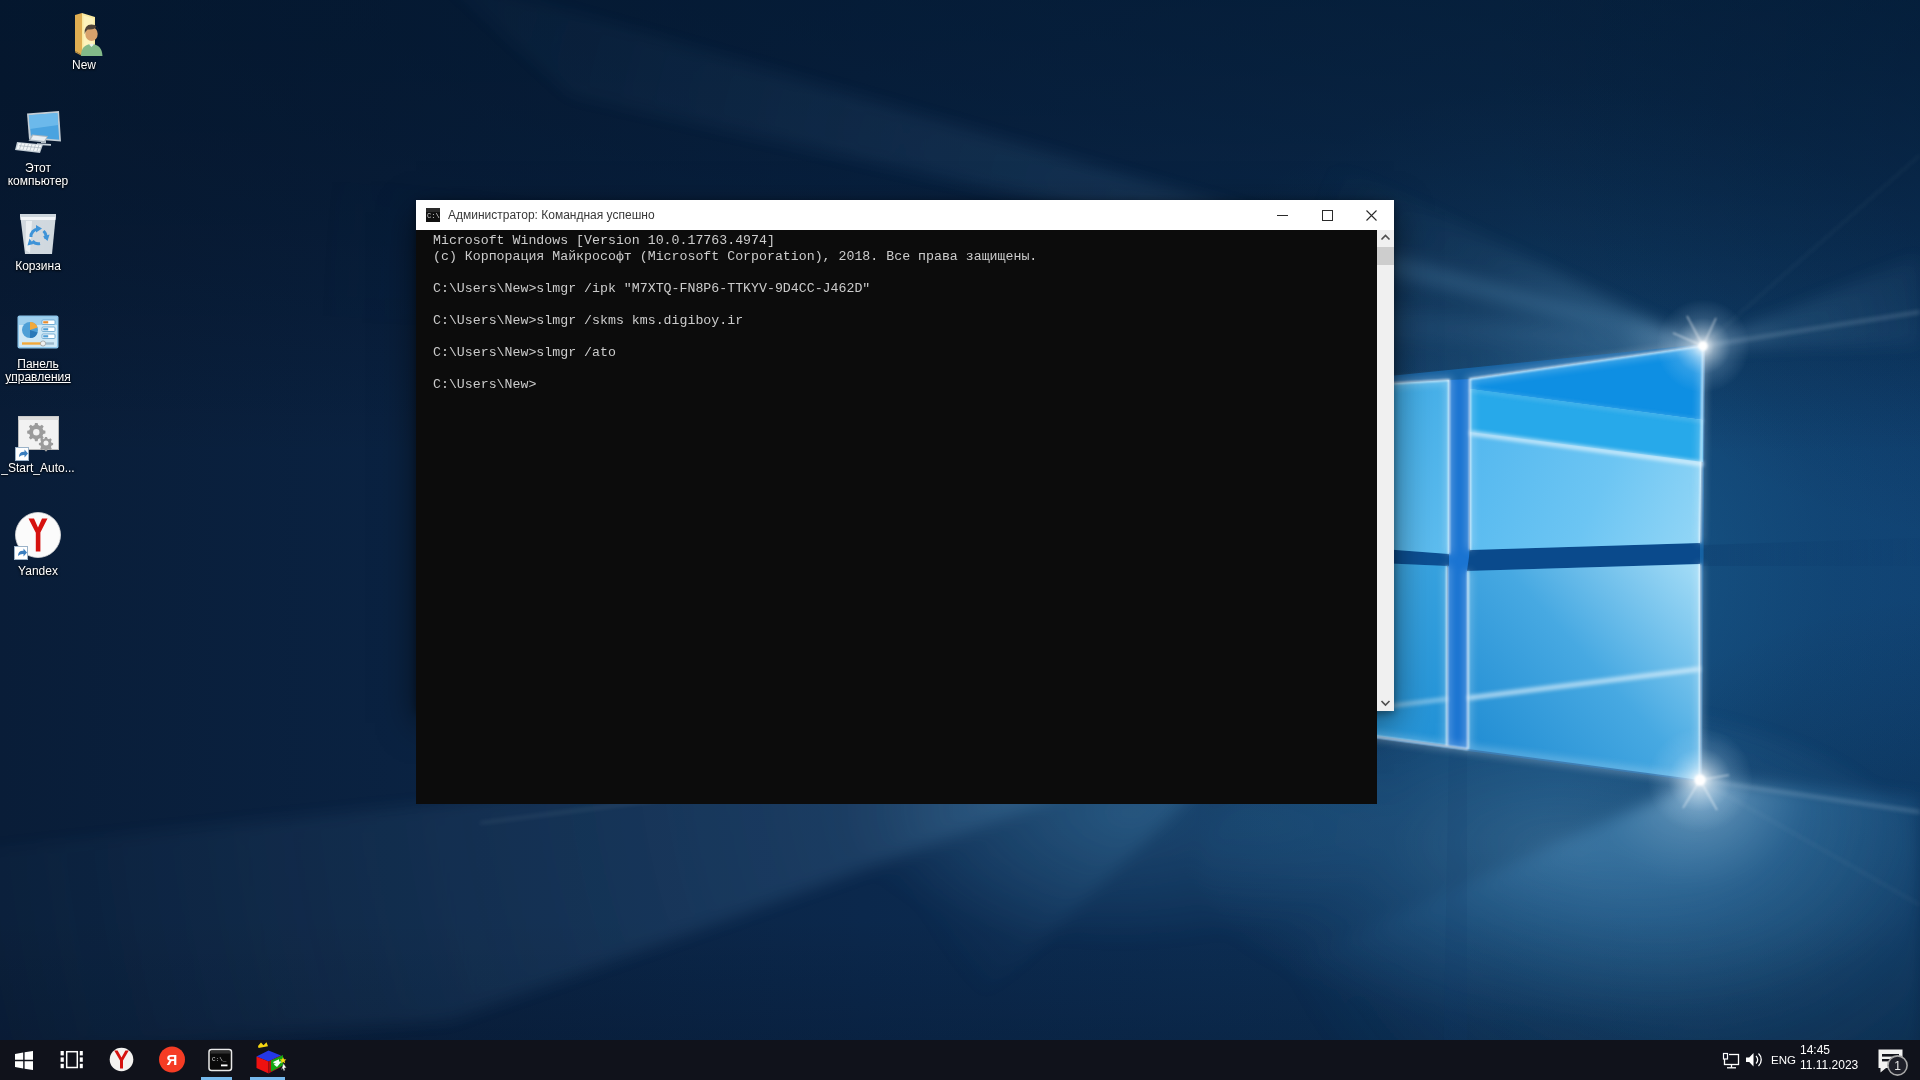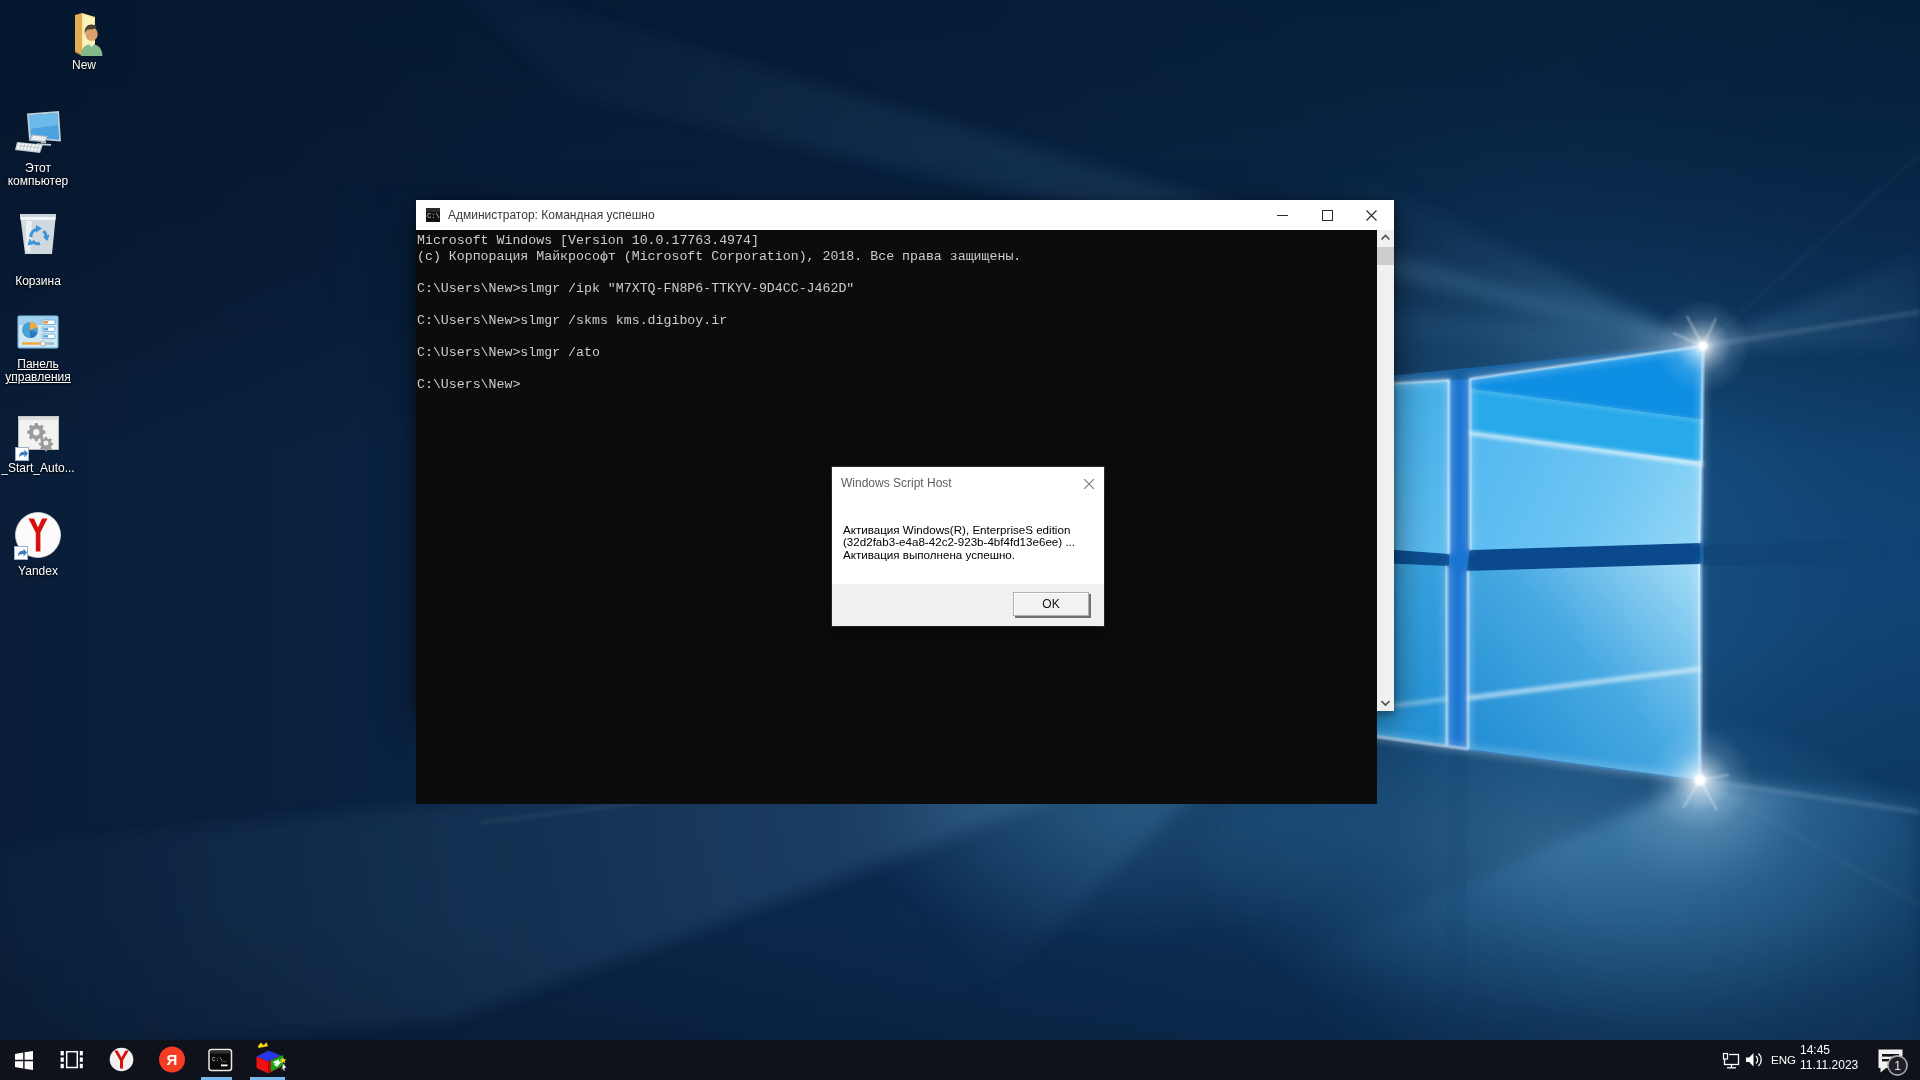--- a/index.html
+++ b/index.html
@@ -10,21 +10,21 @@
   .dicon svg{display:block;margin:0 auto;}
   
   #cmdwin{position:absolute;left:416px;top:200px;width:978px;height:511px;
     box-shadow:0 12px 34px rgba(0,0,0,.55),0 2px 8px rgba(0,0,0,.4);background:#0c0c0c;}
   #cmdtitle{position:absolute;left:0;top:0;width:978px;height:30px;background:#ffffff;}
   #cmdtitle .ticon{position:absolute;left:10px;top:8px;width:14px;height:14px;}
   #cmdtitle .ttext{position:absolute;left:32px;top:8px;font-size:12px;color:#383838;}
   .capbtn{position:absolute;top:0;width:45px;height:30px;color:#171717;}
   #cmdbody{position:absolute;left:0;top:30px;width:961px;height:574px;background:#0c0c0c;
     font-family:"Liberation Mono",monospace;font-size:13.25px;line-height:16px;color:#cccccc;
-    white-space:pre;padding:3px 0 0 1px;box-sizing:border-box;}
+    white-space:pre;padding:3px 0 0 17px;box-sizing:border-box;}
   #cmdscroll{position:absolute;right:0;top:30px;width:17px;height:481px;background:#f0f0f0;}
   
   #wsh{position:absolute;left:832px;top:467px;width:272px;height:159px;background:#ffffff;
     box-shadow:0 8px 22px rgba(0,0,0,.5),0 0 0 1px rgba(70,70,70,.65);}
   #wsh .wtitle{position:absolute;left:9px;top:9px;font-size:12px;color:#606060;}
   #wsh .wx{position:absolute;right:7px;top:9px;width:16px;height:16px;}
   #wsh .wbody{position:absolute;left:11px;top:57px;font-size:11.6px;line-height:12.3px;color:#000;}
   #wsh .wfoot{position:absolute;left:0;bottom:0;width:272px;height:42px;background:#f0f0f0;}
   #okbtn{position:absolute;right:15px;top:8px;width:74px;height:22px;background:#f2f2f2;
     border:1px solid #b0b0b0;box-shadow:2px 2px 0 rgba(70,70,70,.75),inset 1px 1px 0 #ffffff;
@@ -282,21 +282,21 @@
         <polygon points="28,13 34,13 33,45 28,45" fill="#cfd9e0" opacity="0.6"></polygon>
         <g fill="none" stroke="#3d93d8" stroke-width="3">
           <path d="M15 29 A 7.5 7.5 0 0 1 22 21"></path>
           <path d="M27.5 23 A 7.5 7.5 0 0 1 29.5 31"></path>
           <path d="M24 35.5 A 7.5 7.5 0 0 1 16.5 33"></path>
         </g>
         <polygon points="20,17 26,20.5 20,24.5" fill="#3d93d8"></polygon>
         <polygon points="31.5,33 27,28.5 33.5,26.5" fill="#3d93d8"></polygon>
         <polygon points="13.5,30.5 17.5,36 11.5,37.5" fill="#3d93d8"></polygon>
       </svg>
-      <div style="margin-top:19px;">Корзина</div>
+      <div style="margin-top:4px;">Корзина</div>
     </div>
 
     <div class="dicon" style="left:0px;top:315px;width:76px;">
       <svg width="42" height="34" viewBox="0 0 42 34">
         <rect x="0.5" y="0.5" width="41" height="33" rx="2" fill="#8ec6ea"></rect>
         <rect x="2" y="2" width="38" height="30" rx="1" fill="#cfe8f6"></rect>
         <rect x="2" y="2" width="38" height="8" fill="#9fd0ee"></rect>
         <circle cx="13" cy="15" r="8" fill="#4e9fd6"></circle>
         <path d="M13 15 L13 7 A 8 8 0 0 1 20.6 12.6 Z" fill="#f2a93b"></path>
         <path d="M13 15 L20.6 17.4 A 8 8 0 0 1 13 23 Z" fill="#2b79b8"></path>
@@ -371,30 +371,20 @@
 
 C:\Users\New&gt;</div>
     <div id="cmdscroll">
       <svg width="17" height="481">
         <path d="M4.5 9.5 L8.5 5.5 L12.5 9.5" fill="none" stroke="#505050" stroke-width="1.6"></path>
         <rect x="0" y="17" width="17" height="18" fill="#cdcdcd"></rect>
         <path d="M4.5 471 L8.5 475 L12.5 471" fill="none" stroke="#505050" stroke-width="1.6"></path>
       </svg>
     </div>
   </div>
-  <div id="wsh">
-    <div class="wtitle">Windows Script Host</div>
-    <svg class="wx" viewBox="0 0 16 16">
-        <path d="M3.2 3.2 L12.8 12.8 M12.8 3.2 L3.2 12.8" stroke="#757575" stroke-width="1.1"></path>
-      </svg>
-    <div class="wbody">Активация Windows(R), EnterpriseS edition<br>(32d2fab3-e4a8-42c2-923b-4bf4fd13e6ee) ...<br>Активация выполнена успешно.</div>
-    <div class="wfoot">
-        <div id="okbtn">OK</div>
-      </div>
-  </div>
   <div id="taskbar">
     <svg class="tbicon" style="left:0;" width="300" height="40" viewBox="0 0 300 40">
 
       <g fill="#ffffff">
         <polygon points="15,13.9 23.2,12.5 23.2,19.8 15,19.8"></polygon>
         <polygon points="24.6,12.3 33,10.9 33,19.8 24.6,19.8"></polygon>
         <polygon points="15,21.2 23.2,21.2 23.2,28.5 15,27.1"></polygon>
         <polygon points="24.6,21.2 33,21.2 33,30.1 24.6,28.7"></polygon>
       </g>
 

